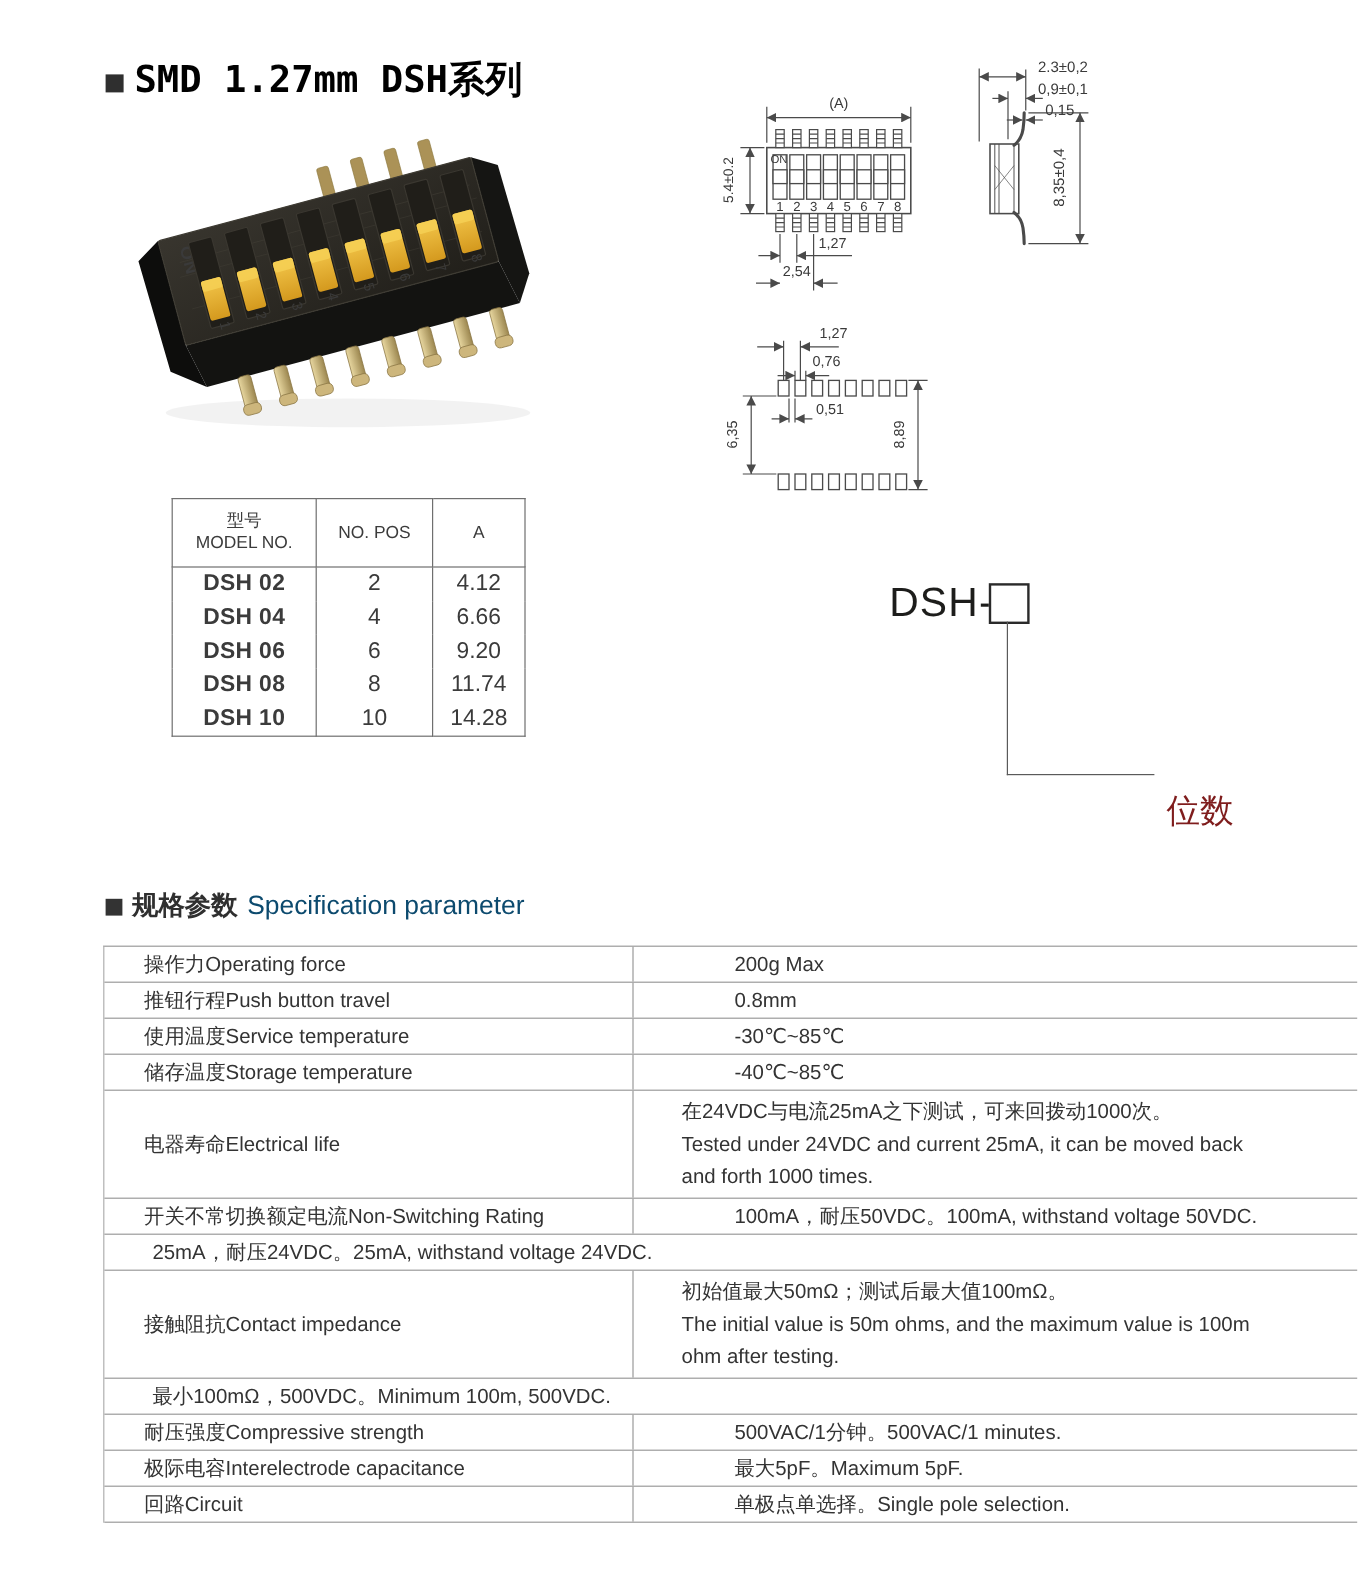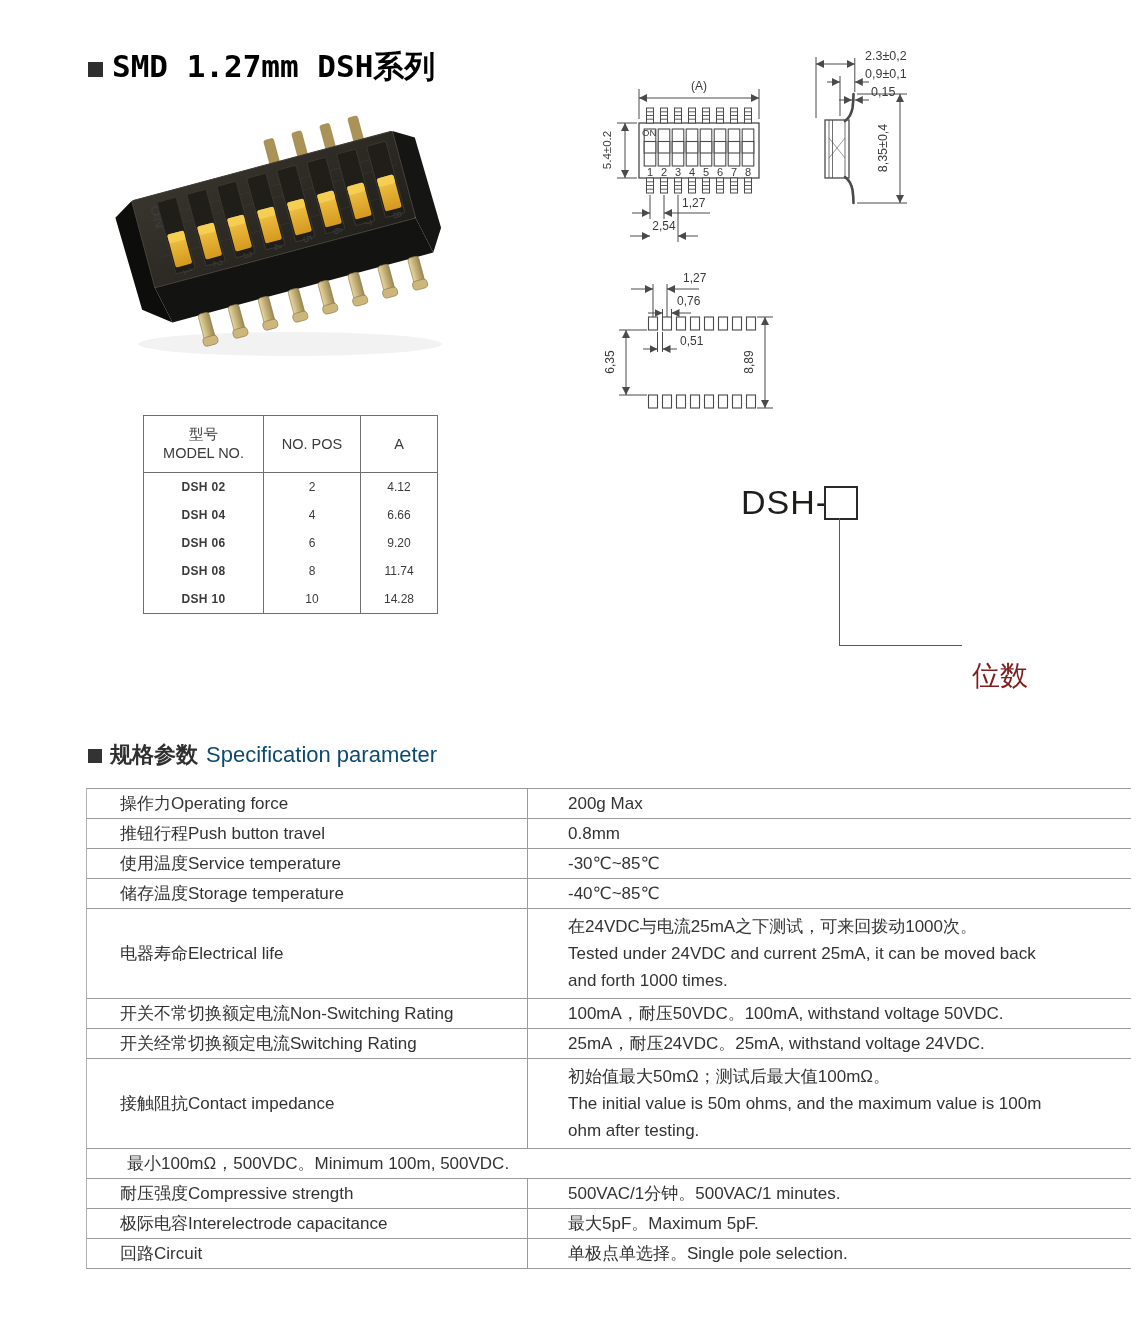--- a/index.html
+++ b/index.html
@@ -15,42 +15,42 @@
     left:112px;top:46px;margin:0;
     font-family:"DejaVu Sans Mono","Liberation Mono",monospace;
     font-weight:bold;font-size:31px;color:#000;letter-spacing:0px;white-space:nowrap;
   }
   
   svg text{font-family:"Liberation Sans","DejaVu Sans",sans-serif;fill:#3a3a3a;stroke:none;}
   
   .mt{left:143px;top:415px;border-collapse:collapse;table-layout:fixed;padding-left:40px;}
   .mt,
   .mt td{border:1.4px solid #6f6f6f;}
-  .mt td{text-align:center;vertical-align:middle;font-size:12px;color:#3b3b3b;}
+  .mt td{text-align:center;vertical-align:middle;font-size:19px;color:#3b3b3b;}
   .mt .c1{width:117px;} .mt .c2{width:94px;} .mt .c3{width:74px;}
   .mt tr.hrow td{height:54px;font-size:14.5px;}
   .mt tr.drow td{border-top:none;border-bottom:none;height:26px;}
   .mt tr.drow.first td{border-top:1.4px solid #6f6f6f;}
   .mt tr.drow.last td{border-bottom:1.4px solid #6f6f6f;}
   .pre{white-space:pre-line;line-height:1.3;}
   .red{color:#d80a10;font-weight:bold;font-size:16px;letter-spacing:.3px;}
   
   .dsh-prefix{left:741px;top:483px;font-size:34px;color:#1d1d1b;letter-spacing:1px;}
   .dsh-box{left:824px;top:486px;width:30px;height:30px;border:2px solid #2a2a2a;background:#fff;}
   .dsh-vline{left:839px;top:518px;width:1.3px;height:128px;background:#5a5a5a;}
   .dsh-hline{left:839px;top:645px;width:123px;height:1.3px;background:#5a5a5a;}
   .dsh-note{left:972px;top:657px;font-size:28px;color:#7f1d1d;}
   
   .spec-bullet{left:88px;top:749px;width:14px;height:14px;background:#333;}
   .spec-heading{left:110px;top:740px;font-size:22px;color:#2f2f2f;white-space:nowrap;}
   .spec-heading .cn{font-weight:bold;}
   .spec-heading .en{font-weight:normal;color:#0c4a6e;margin-left:8px;}
   .spec-table{left:86px;top:788px;width:1044px;border-top:1.3px solid #9b9b9b;border-left:1px solid #b0b0b0;}
   .srow{display:flex;border-bottom:1.3px solid #9b9b9b;box-sizing:border-box;}
-  .h30{height:30px;} .h90{height:90px;}
+  .h30{height:30px;gap:44px;} .h90{height:90px;}
   .slabel{width:441px;box-sizing:border-box;padding-left:33px;border-right:1.3px solid #9b9b9b;
           display:flex;align-items:center;font-size:17px;color:#333;}
   .svalue{flex:1;box-sizing:border-box;padding-left:40px;display:flex;align-items:center;
           font-size:17px;color:#333;white-space:pre-line;line-height:27px;}
 </style>
 </head>
 <body>
 
 <div>
 
@@ -357,21 +357,20 @@
       <div class="slabel">电器寿命Electrical life</div>
       <div class="svalue">在24VDC与电流25mA之下测试，可来回拨动1000次。
 Tested under 24VDC and current 25mA, it can be moved back
 and forth 1000 times.</div>
     </div>
     <div class="srow h30">
       <div class="slabel">开关不常切换额定电流Non-Switching Rating</div>
       <div class="svalue">100mA，耐压50VDC。100mA, withstand voltage 50VDC.</div>
     </div>
     <div class="srow h30">
-      <div class="slabel">开关经常切换额定电流Switching Rating</div>
       <div class="svalue">25mA，耐压24VDC。25mA, withstand voltage 24VDC.</div>
     </div>
     <div class="srow h90">
       <div class="slabel">接触阻抗Contact impedance</div>
       <div class="svalue">初始值最大50mΩ；测试后最大值100mΩ。
 The initial value is 50m ohms, and the maximum value is 100m
 ohm after testing.</div>
     </div>
     <div class="srow h30">
       <div class="svalue">最小100mΩ，500VDC。Minimum 100m, 500VDC.</div>

